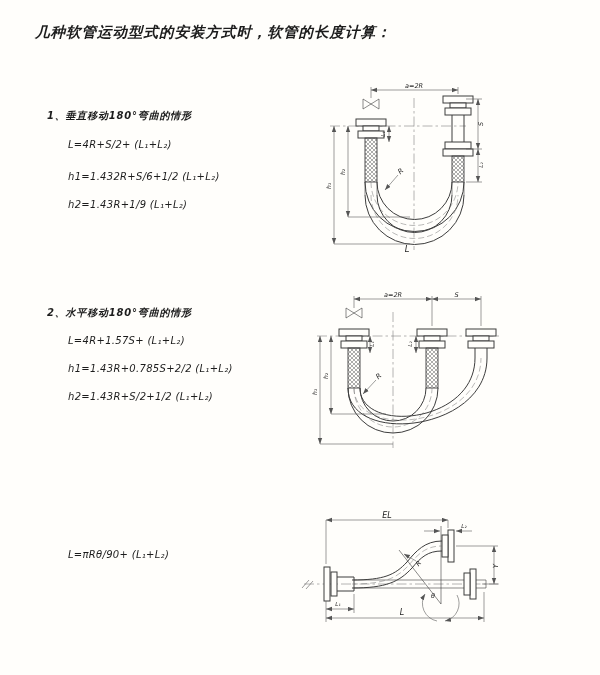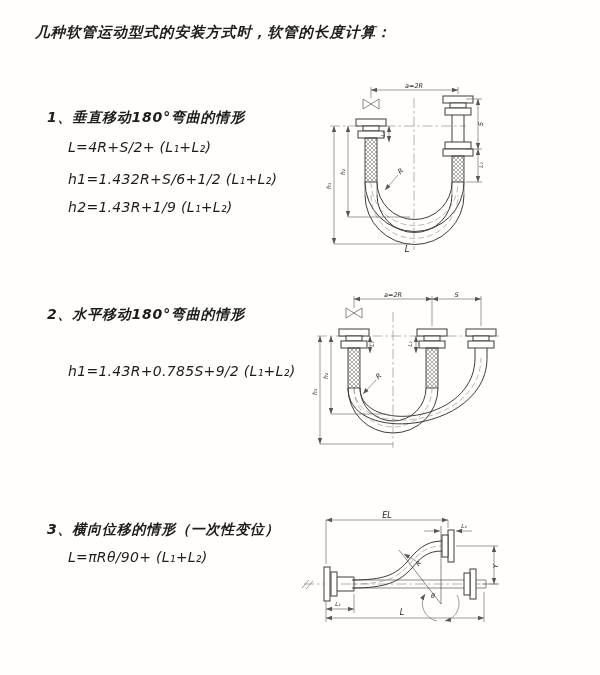--- a/index.html
+++ b/index.html
@@ -6,24 +6,24 @@
   .page{
     position:relative;width:600px;height:675px;background:#fffefb;
     font-family:"DejaVu Sans","Liberation Sans",sans-serif;color:#1c1c1c;
     overflow:hidden;margin:0 auto;font-style:italic;
   }
   .title{
     position:absolute;left:35px;top:23px;font-size:14.5px;font-weight:700;
     letter-spacing:1px;white-space:nowrap;
   }
   .heading{
-    position:absolute;font-size:14px;font-weight:700;letter-spacing:0.8px;white-space:nowrap;
+    position:absolute;font-size:10px;font-weight:700;letter-spacing:0.8px;white-space:nowrap;
   }
   .formula{
-    position:absolute;font-size:14px;font-weight:400;letter-spacing:0.3px;white-space:nowrap;
+    position:absolute;font-size:10px;font-weight:400;letter-spacing:0.3px;white-space:nowrap;
   }
   svg{position:absolute;overflow:visible}
   .geo{fill:none;stroke:#3d3d3d;stroke-width:1;}
   rect.geo{fill:#fffefb;}
   .thin{stroke-width:0.6;}
   .braid{stroke:#3d3d3d;stroke-width:0.9;}
   .dim{fill:none;stroke:#5d5d5d;stroke-width:0.6;}
   .cl{fill:none;stroke:#757575;stroke-width:0.55;stroke-dasharray:10 3 2.5 3;}
   .cl2{fill:none;stroke:#757575;stroke-width:0.5;stroke-dasharray:6 3;}
   svg text{fill:#1f1f1f;font-family:"DejaVu Sans","Liberation Sans",sans-serif;}
@@ -34,23 +34,24 @@
 <div class="page">
 
   <div class="title">几种软管运动型式的安装方式时，软管的长度计算：</div>
 
   <div class="heading" style="left:47px;top:109px">1、垂直移动180°弯曲的情形</div>
   <div class="formula" style="left:68px;top:139px">L=4R+S/2+ (L₁+L₂)</div>
   <div class="formula" style="left:68px;top:171px">h1=1.432R+S/6+1/2 (L₁+L₂)</div>
   <div class="formula" style="left:68px;top:199px">h2=1.43R+1/9 (L₁+L₂)</div>
 
   <div class="heading" style="left:47px;top:306px">2、水平移动180°弯曲的情形</div>
-  <div class="formula" style="left:68px;top:363px">h1=1.43R+0.785S+9/2 (L₁+L₂)</div>
-
-  <div class="heading" style="left:47px;top:521px">3、横向位移的情形（一次性变位）</div>
+  <div class="formula" style="left:68px;top:335px">L=4R+1.57S+ (L₁+L₂)</div>
+  <div class="formula" style="left:68px;top:363px">h1=1.43R+0.785S+2/2 (L₁+L₂)</div>
+  <div class="formula" style="left:68px;top:391px">h2=1.43R+S/2+1/2 (L₁+L₂)</div>
+
   <div class="formula" style="left:68px;top:549px">L=πRθ/90+ (L₁+L₂)</div>
 
   <svg style="left:314px;top:74px" width="185" height="180" viewBox="0 0 185 180">
     <defs>
       <marker id="ar1" markerUnits="userSpaceOnUse" markerWidth="8" markerHeight="6" refX="6" refY="2.5" orient="auto-start-reverse">
         <path d="M0,0.3 L6,2.5 L0,4.7 Z" fill="#555"></path>
       </marker>
       <pattern id="h1p" width="4" height="4" patternUnits="userSpaceOnUse">
         <path d="M0,4 l4,-4 M0,0 l4,4" stroke="#8a8a8a" stroke-width="0.7"></path>
       </pattern>

